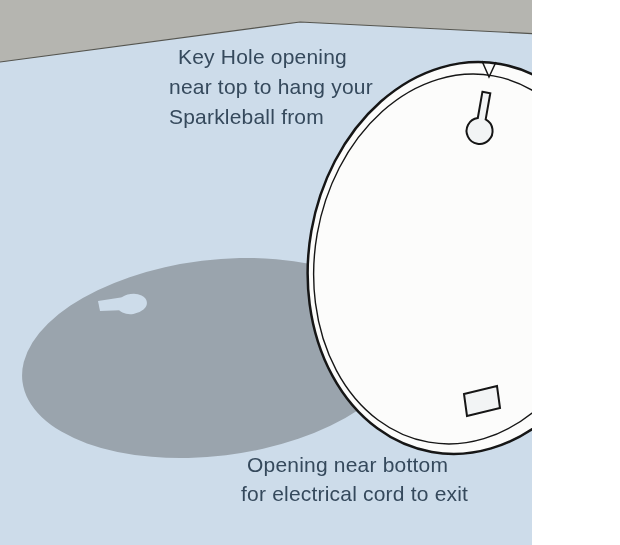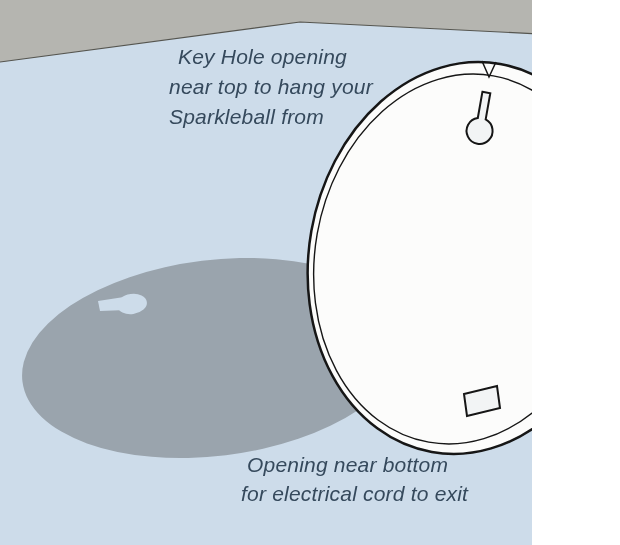--- a/index.html
+++ b/index.html
@@ -2,21 +2,20 @@
 <html style="--wall: #b5b5b0; --floor: #cddcea; --shadow: #9aa4ad; --disc: #fcfcfb; --hole: #f2f4f5; --outline: #161616; --edge_line: #55554f; --text: #35495c;"><head>
 <meta charset="utf-8">
 <style>
   html,body{margin:0;padding:0;background:#ffffff;}
   .stage{
     position:relative;
     width:532px;
     height:545px;
     overflow:hidden;
     font-family:"Liberation Sans", sans-serif;
-    font-style:italic;
   }
   svg{display:block;}
   .wall{fill:var(--wall);}
   .floor{fill:var(--floor);}
   .edge{stroke:var(--edge_line);stroke-width:1.2;fill:none;}
   .shadow{fill:var(--shadow);}
   .lightspot{fill:var(--floor);}
   .disc-outer{fill:var(--disc);stroke:var(--outline);stroke-width:2.5;}
   .disc-inner{fill:none;stroke:var(--outline);stroke-width:1.4;}
   .hole{fill:var(--hole);stroke:var(--outline);stroke-width:2;}

